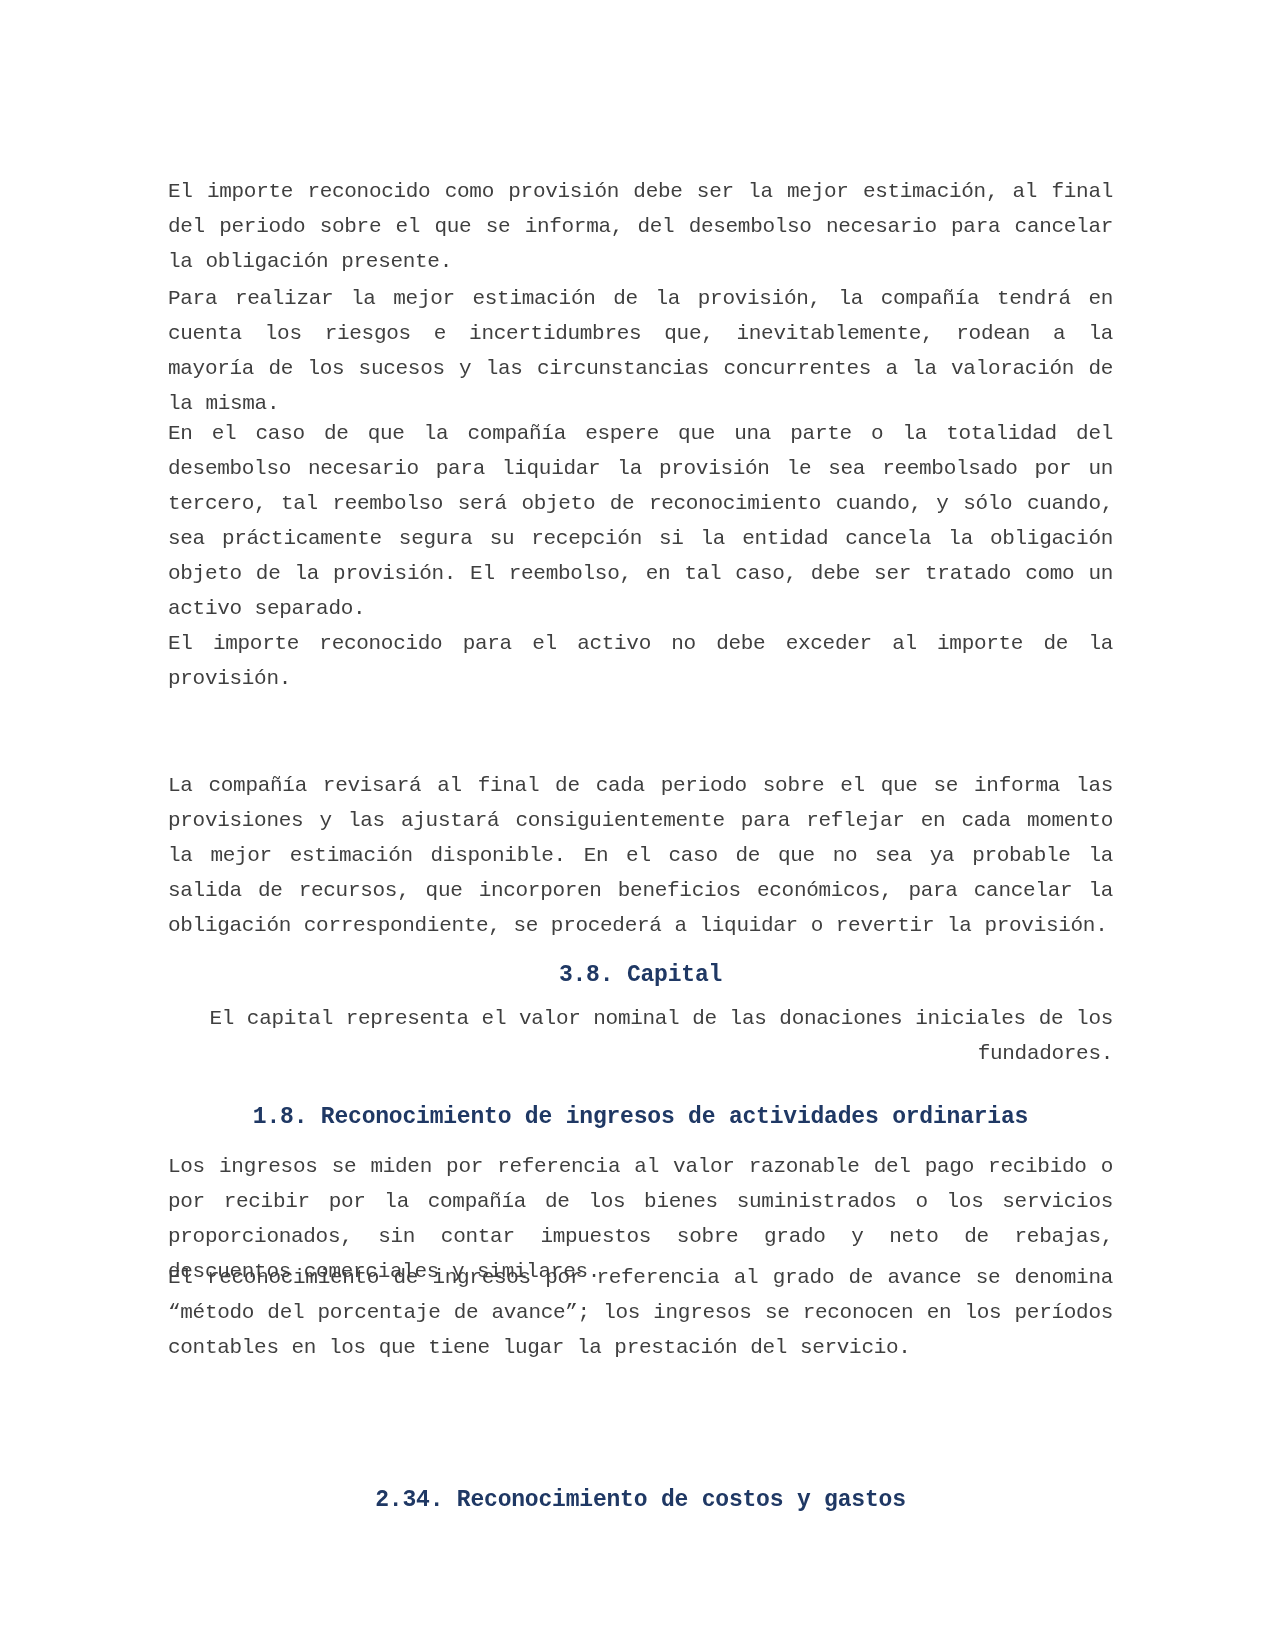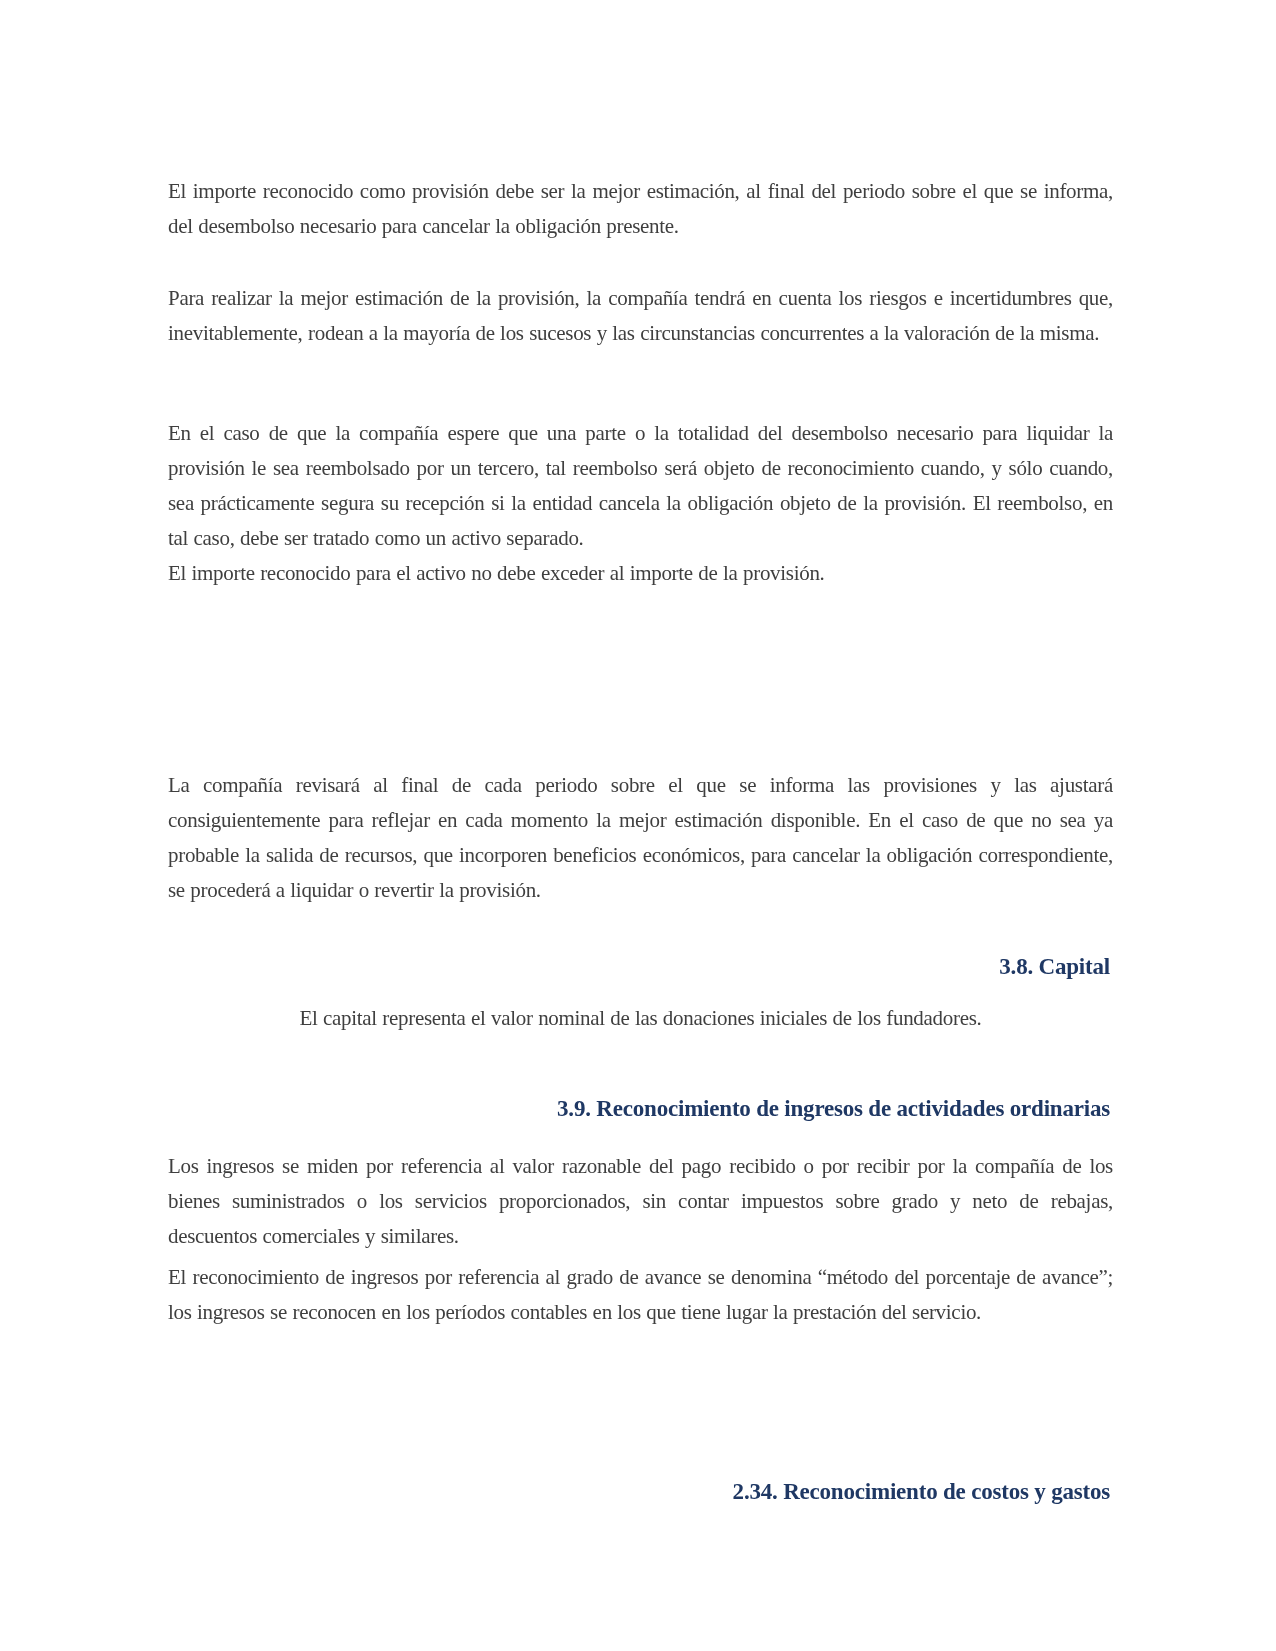--- a/index.html
+++ b/index.html
@@ -6,46 +6,46 @@
     margin: 0;
     padding: 0;
     background: #ffffff;
   }
   .page {
     position: relative;
     width: 1276px;
     height: 1651px;
     background: #ffffff;
     overflow: hidden;
-    font-family: Liberation Serif, serif;
+    font-family: Liberation Mono, monospace;
   }
   .block {
     position: absolute;
     left: 168px;
     width: 945px;
   }
   .para {
     margin: 0;
     font-size: 21px;
     line-height: 35px;
     color: #3f3f3f;
     text-align: justify;
     letter-spacing: -0.3px;
     word-spacing: 0.5px;
   }
   .para.single {
-    text-align: center;
+    text-align: right;
   }
   .heading {
-    margin: 3px;
+    margin: 12px;
     font-size: 23px;
     line-height: 35px;
     font-weight: 700;
     color: #1f3864;
-    text-align: right;
+    text-align: center;
     letter-spacing: -0.2px;
   }
 </style>
 </head>
 <body>
 
 <div class="page">
 
   <div class="block" style="top:174px">
     <p class="para">El importe reconocido como provisión debe ser la mejor estimación, al final del periodo sobre el que se informa, del desembolso necesario para cancelar la obligación presente.</p>
@@ -67,21 +67,21 @@
 
   <div class="block" style="top:946px">
     <h2 class="heading">3.8. Capital</h2>
   </div>
 
   <div class="block" style="top:1001px">
     <p class="para single">El capital representa el valor nominal de las donaciones iniciales de los fundadores.</p>
   </div>
 
   <div class="block" style="top:1088px">
-    <h2 class="heading">3.9. Reconocimiento de ingresos de actividades ordinarias</h2>
+    <h2 class="heading">1.8. Reconocimiento de ingresos de actividades ordinarias</h2>
   </div>
 
   <div class="block" style="top:1149px">
     <p class="para">Los ingresos se miden por referencia al valor razonable del pago recibido o por recibir por la compañía de los bienes suministrados o los servicios proporcionados, sin contar impuestos sobre grado y neto de rebajas, descuentos comerciales y similares.</p>
   </div>
 
   <div class="block" style="top:1260px">
     <p class="para">El reconocimiento de ingresos por referencia al grado de avance se denomina “método del porcentaje de avance”; los ingresos se reconocen en los períodos contables en los que tiene lugar la prestación del servicio.</p>
   </div>
 

